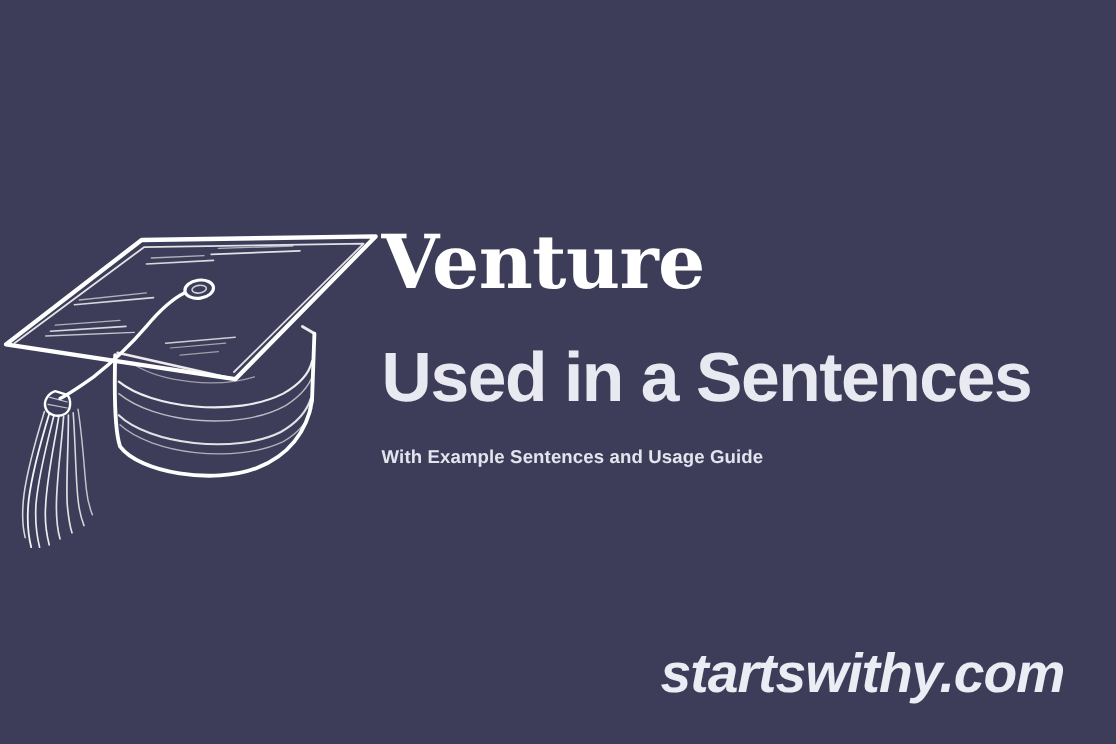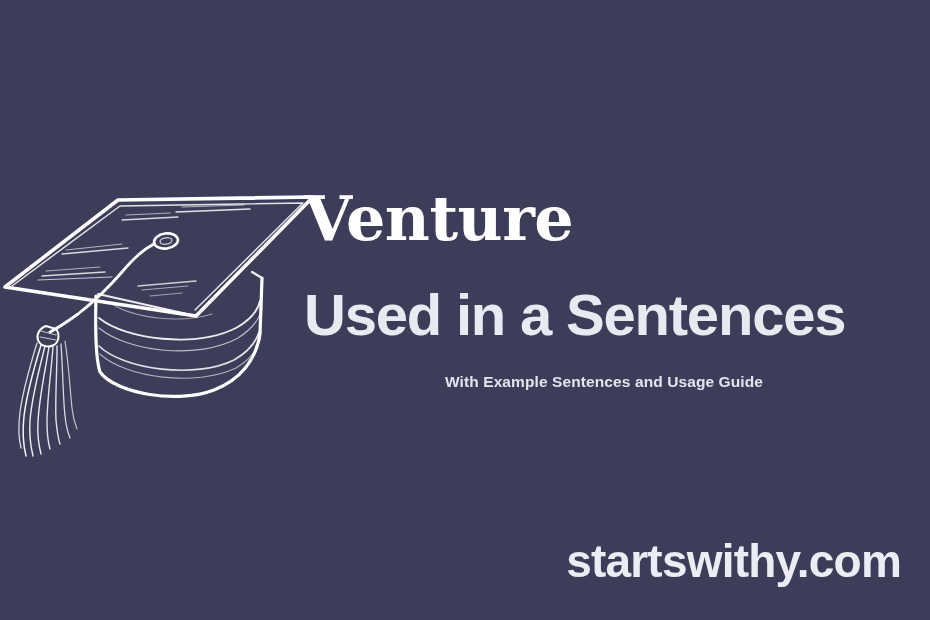--- a/index.html
+++ b/index.html
@@ -30,21 +30,21 @@
   }
   #cap-illustration svg {
     display: block;
     width: 320px;
     height: 290px;
   }
 
   
   #text-block {
     position: absolute;
-    left: 304px;
+    left: 318px;
     top: 186px;
     width: 600px;
   }
 
   #word-title {
     font-family: "DejaVu Serif", "Liberation Serif", serif;
     font-weight: 700;
     font-size: 62px;
     line-height: 66px;
     color: #ffffff;
@@ -68,35 +68,35 @@
   #subtitle {
     font-family: "Liberation Sans", sans-serif;
     font-weight: 700;
     font-size: 15.5px;
     line-height: 20px;
     color: #e4e4ee;
     letter-spacing: 0.1px;
     margin: 0;
     padding-top: 26px;
     white-space: nowrap;
-    text-align: center;
   }
 
   
   #brand {
     position: absolute;
-    right: 29px;
+    right: 43px;
     bottom: 34px;
     font-family: "Liberation Sans", sans-serif;
     font-weight: 700;
     font-size: 46px;
     line-height: 50px;
     color: #ececf4;
     letter-spacing: -0.8px;
     white-space: nowrap;
+    font-style: italic;
   }
 </style>
 </head>
 <body>
 
 <div id="banner">
 
   <div id="cap-illustration">
     <svg viewBox="0 0 320 290" xmlns="http://www.w3.org/2000/svg" fill="none" stroke="#ffffff" stroke-linecap="round" stroke-linejoin="round">
 

